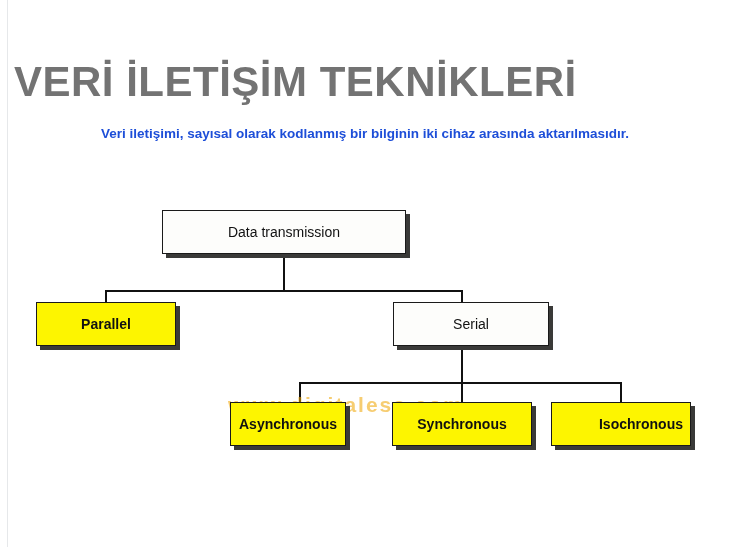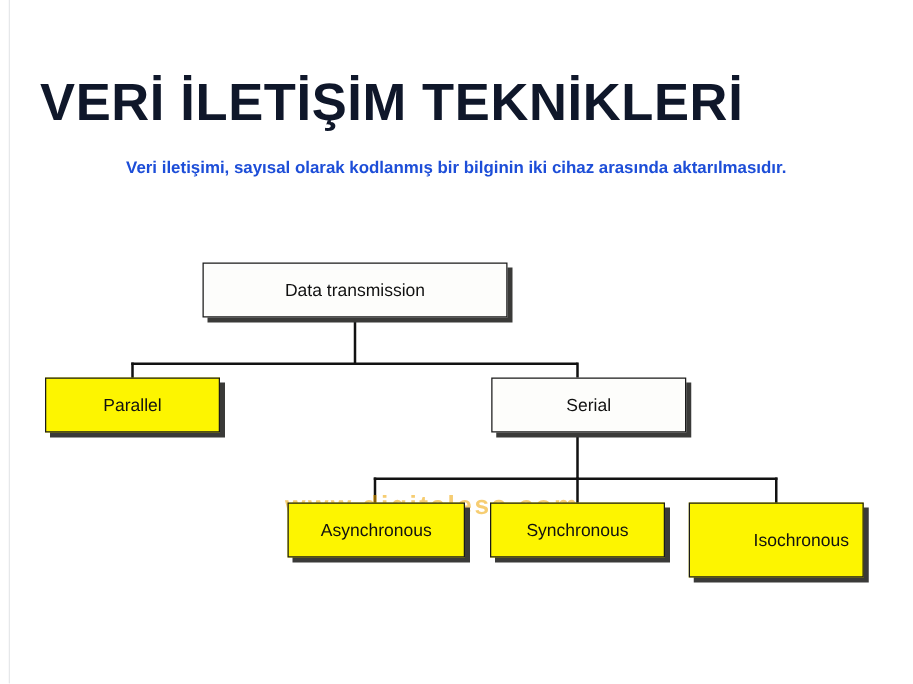--- a/index.html
+++ b/index.html
@@ -23,26 +23,26 @@
     left: 7px;
     top: 0;
     width: 1px;
     height: 547px;
     background: #e6e8ea;
   }
 
   
   #title {
     position: absolute;
-    left: 32px;
+    left: 14px;
     top: 58px;
     font-size: 42px;
     font-weight: 700;
     letter-spacing: 0.5px;
-    color: #0f172a;
+    color: #737373;
     white-space: nowrap;
     font-family: "Liberation Sans", sans-serif;
   }
 
   
   #subtitle {
     position: absolute;
     left: 60px;
     top: 124px;
     width: 610px;
@@ -72,21 +72,21 @@
     justify-content: center;
     font-size: 14px;
     color: #111111;
     font-family: "Liberation Sans", sans-serif;
     z-index: 3;
   }
   .node.yellow {
     background: #fdf500;
   }
   .node.yellow .node-label {
-    font-weight: 400;
+    font-weight: 700;
   }
   .node-label {
     display: block;
     line-height: 1;
     padding: 0 6px;
   }
 
   
   .conn {
     position: absolute;
@@ -142,26 +142,26 @@
     </div>
 
     <div class="node yellow" style="left:36px; top:302px; width:140px; height:44px;">
       <span class="node-label">Parallel</span>
     </div>
 
     <div class="node" style="left:393px; top:302px; width:156px; height:44px;">
       <span class="node-label">Serial</span>
     </div>
 
-    <div class="node yellow" style="left:230px; top:402px; width:142px; height:44px;">
+    <div class="node yellow" style="left:230px; top:402px; width:116px; height:44px;">
       <span class="node-label">Asynchronous</span>
     </div>
 
     <div class="node yellow" style="left:392px; top:402px; width:140px; height:44px;text-align:right;">
       <span class="node-label">Synchronous</span>
     </div>
 
-    <div class="node yellow" style="left:551px; top:402px; width:140px; height:60px;padding-left:40px;">
+    <div class="node yellow" style="left:551px; top:402px; width:140px; height:44px;padding-left:40px;">
       <span class="node-label">Isochronous</span>
     </div>
 
   </div>
 </div>
 
 </body></html>

